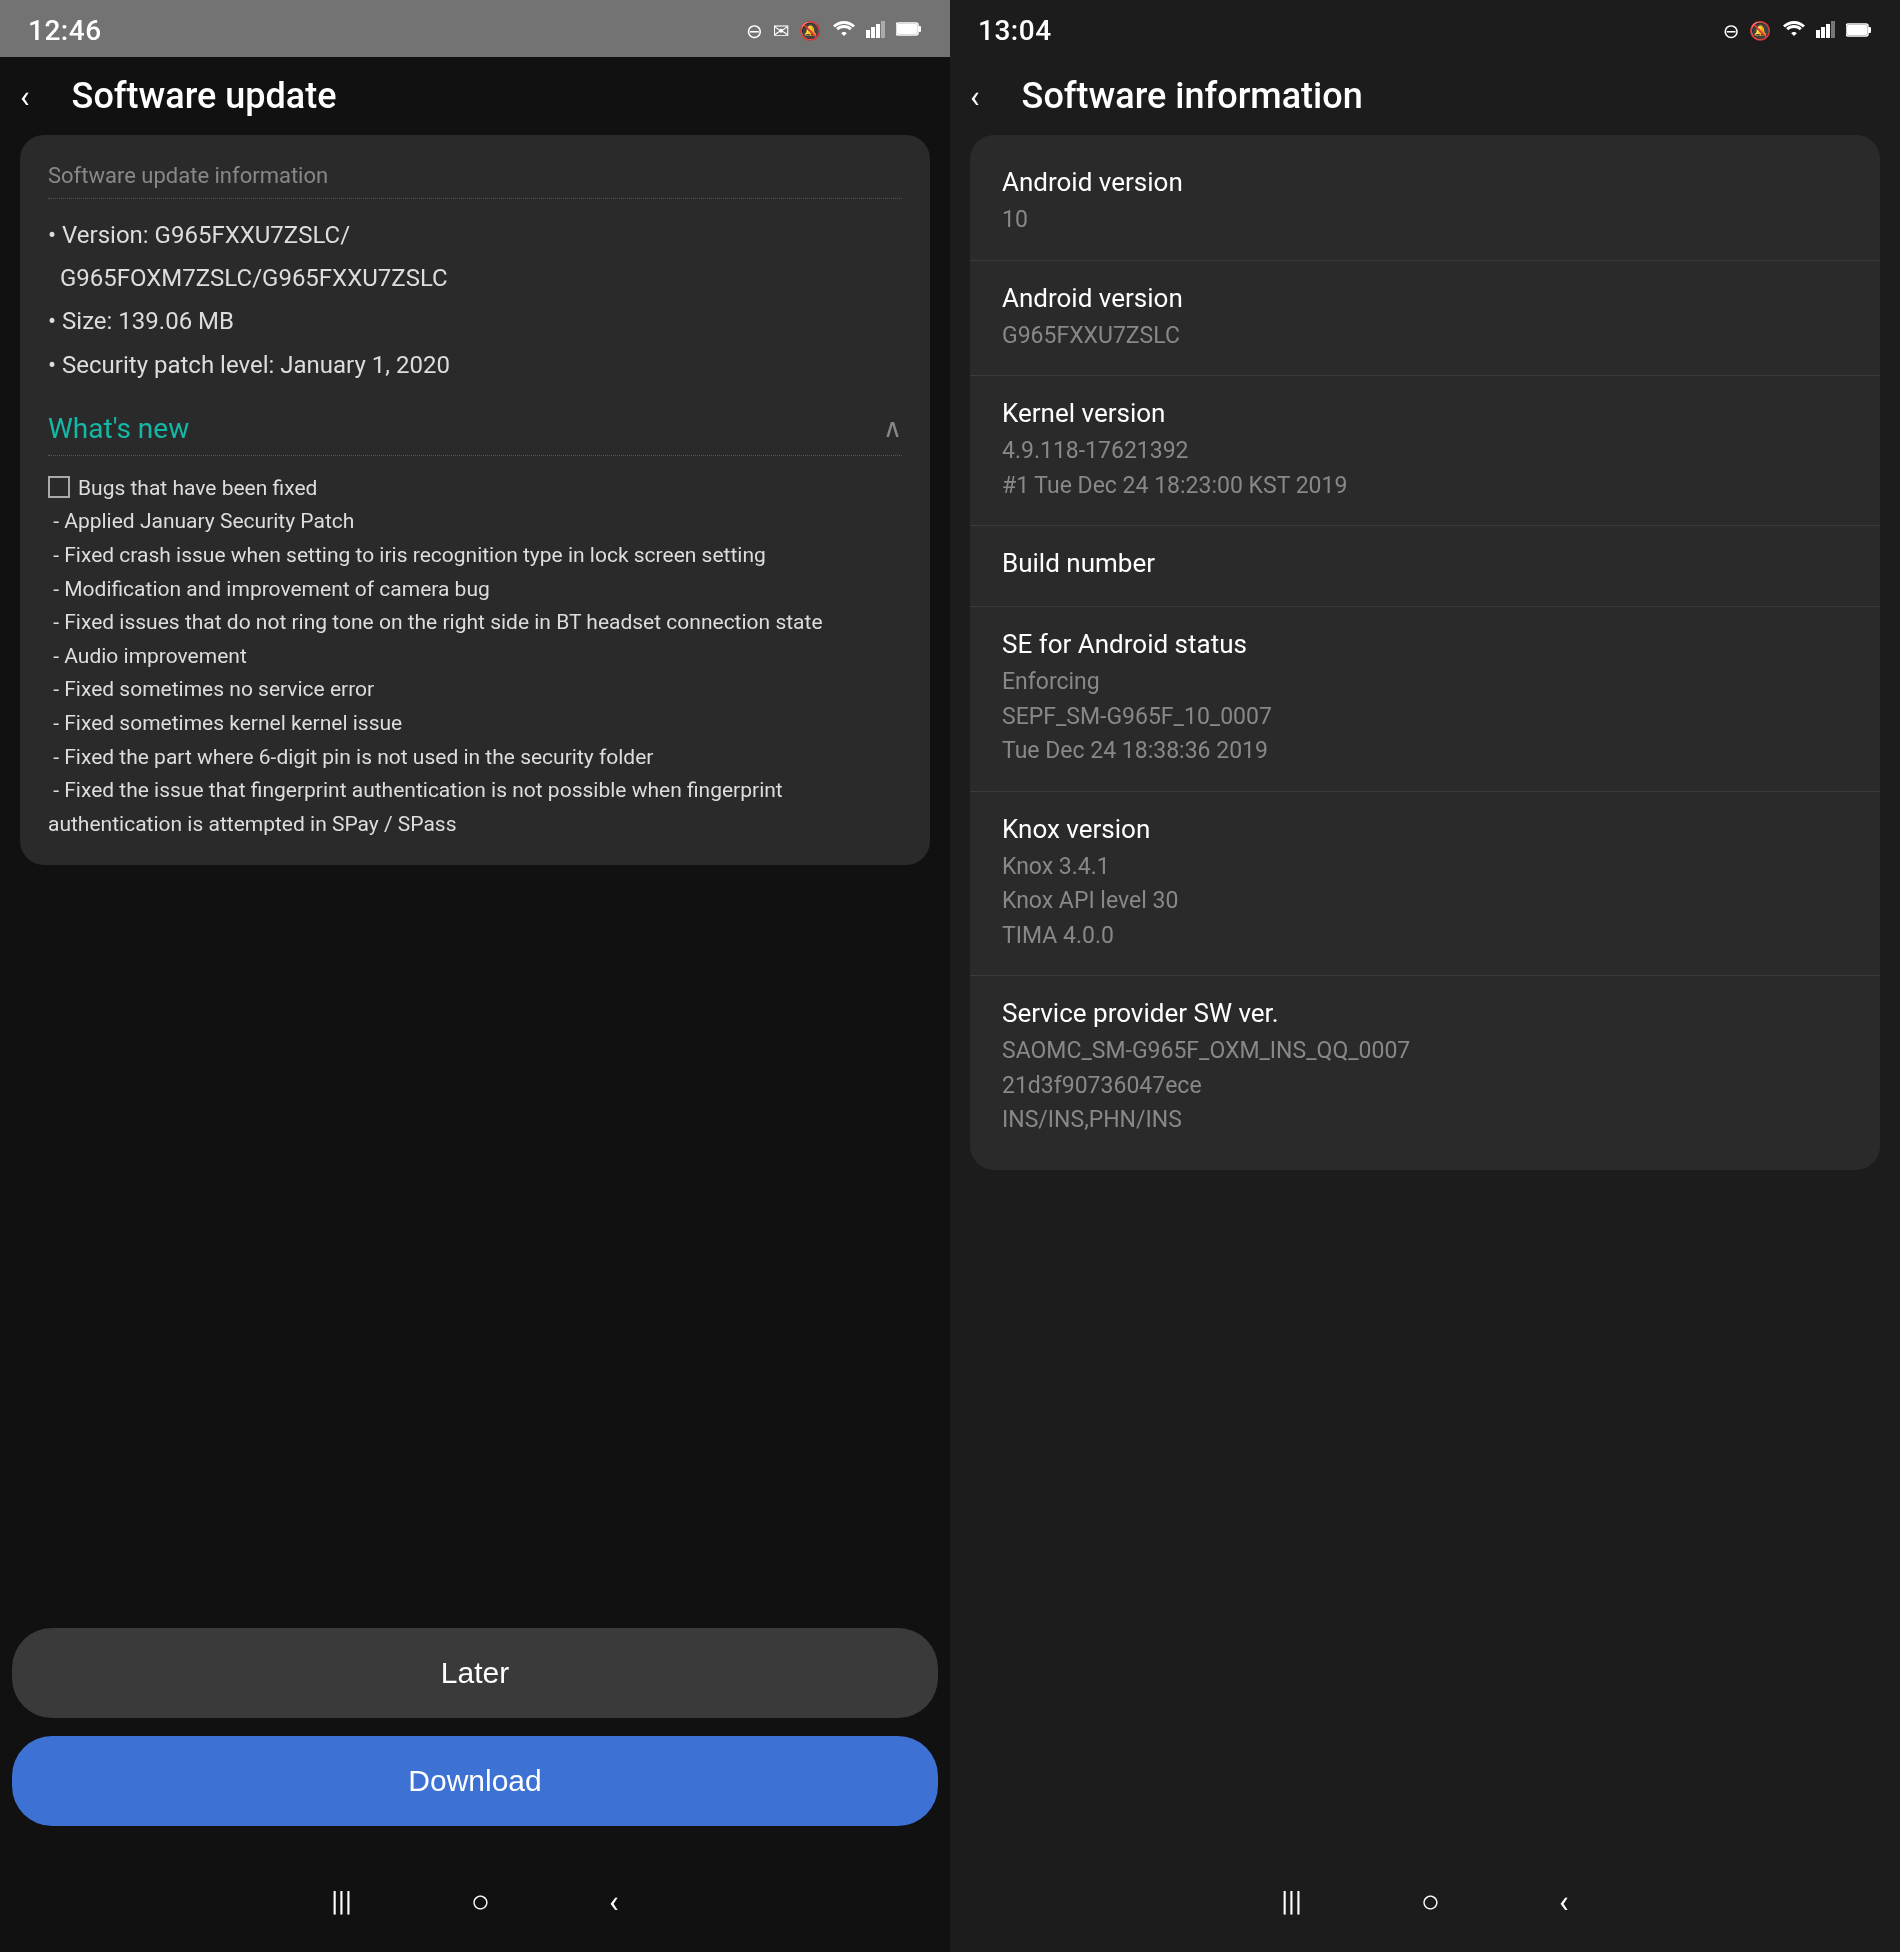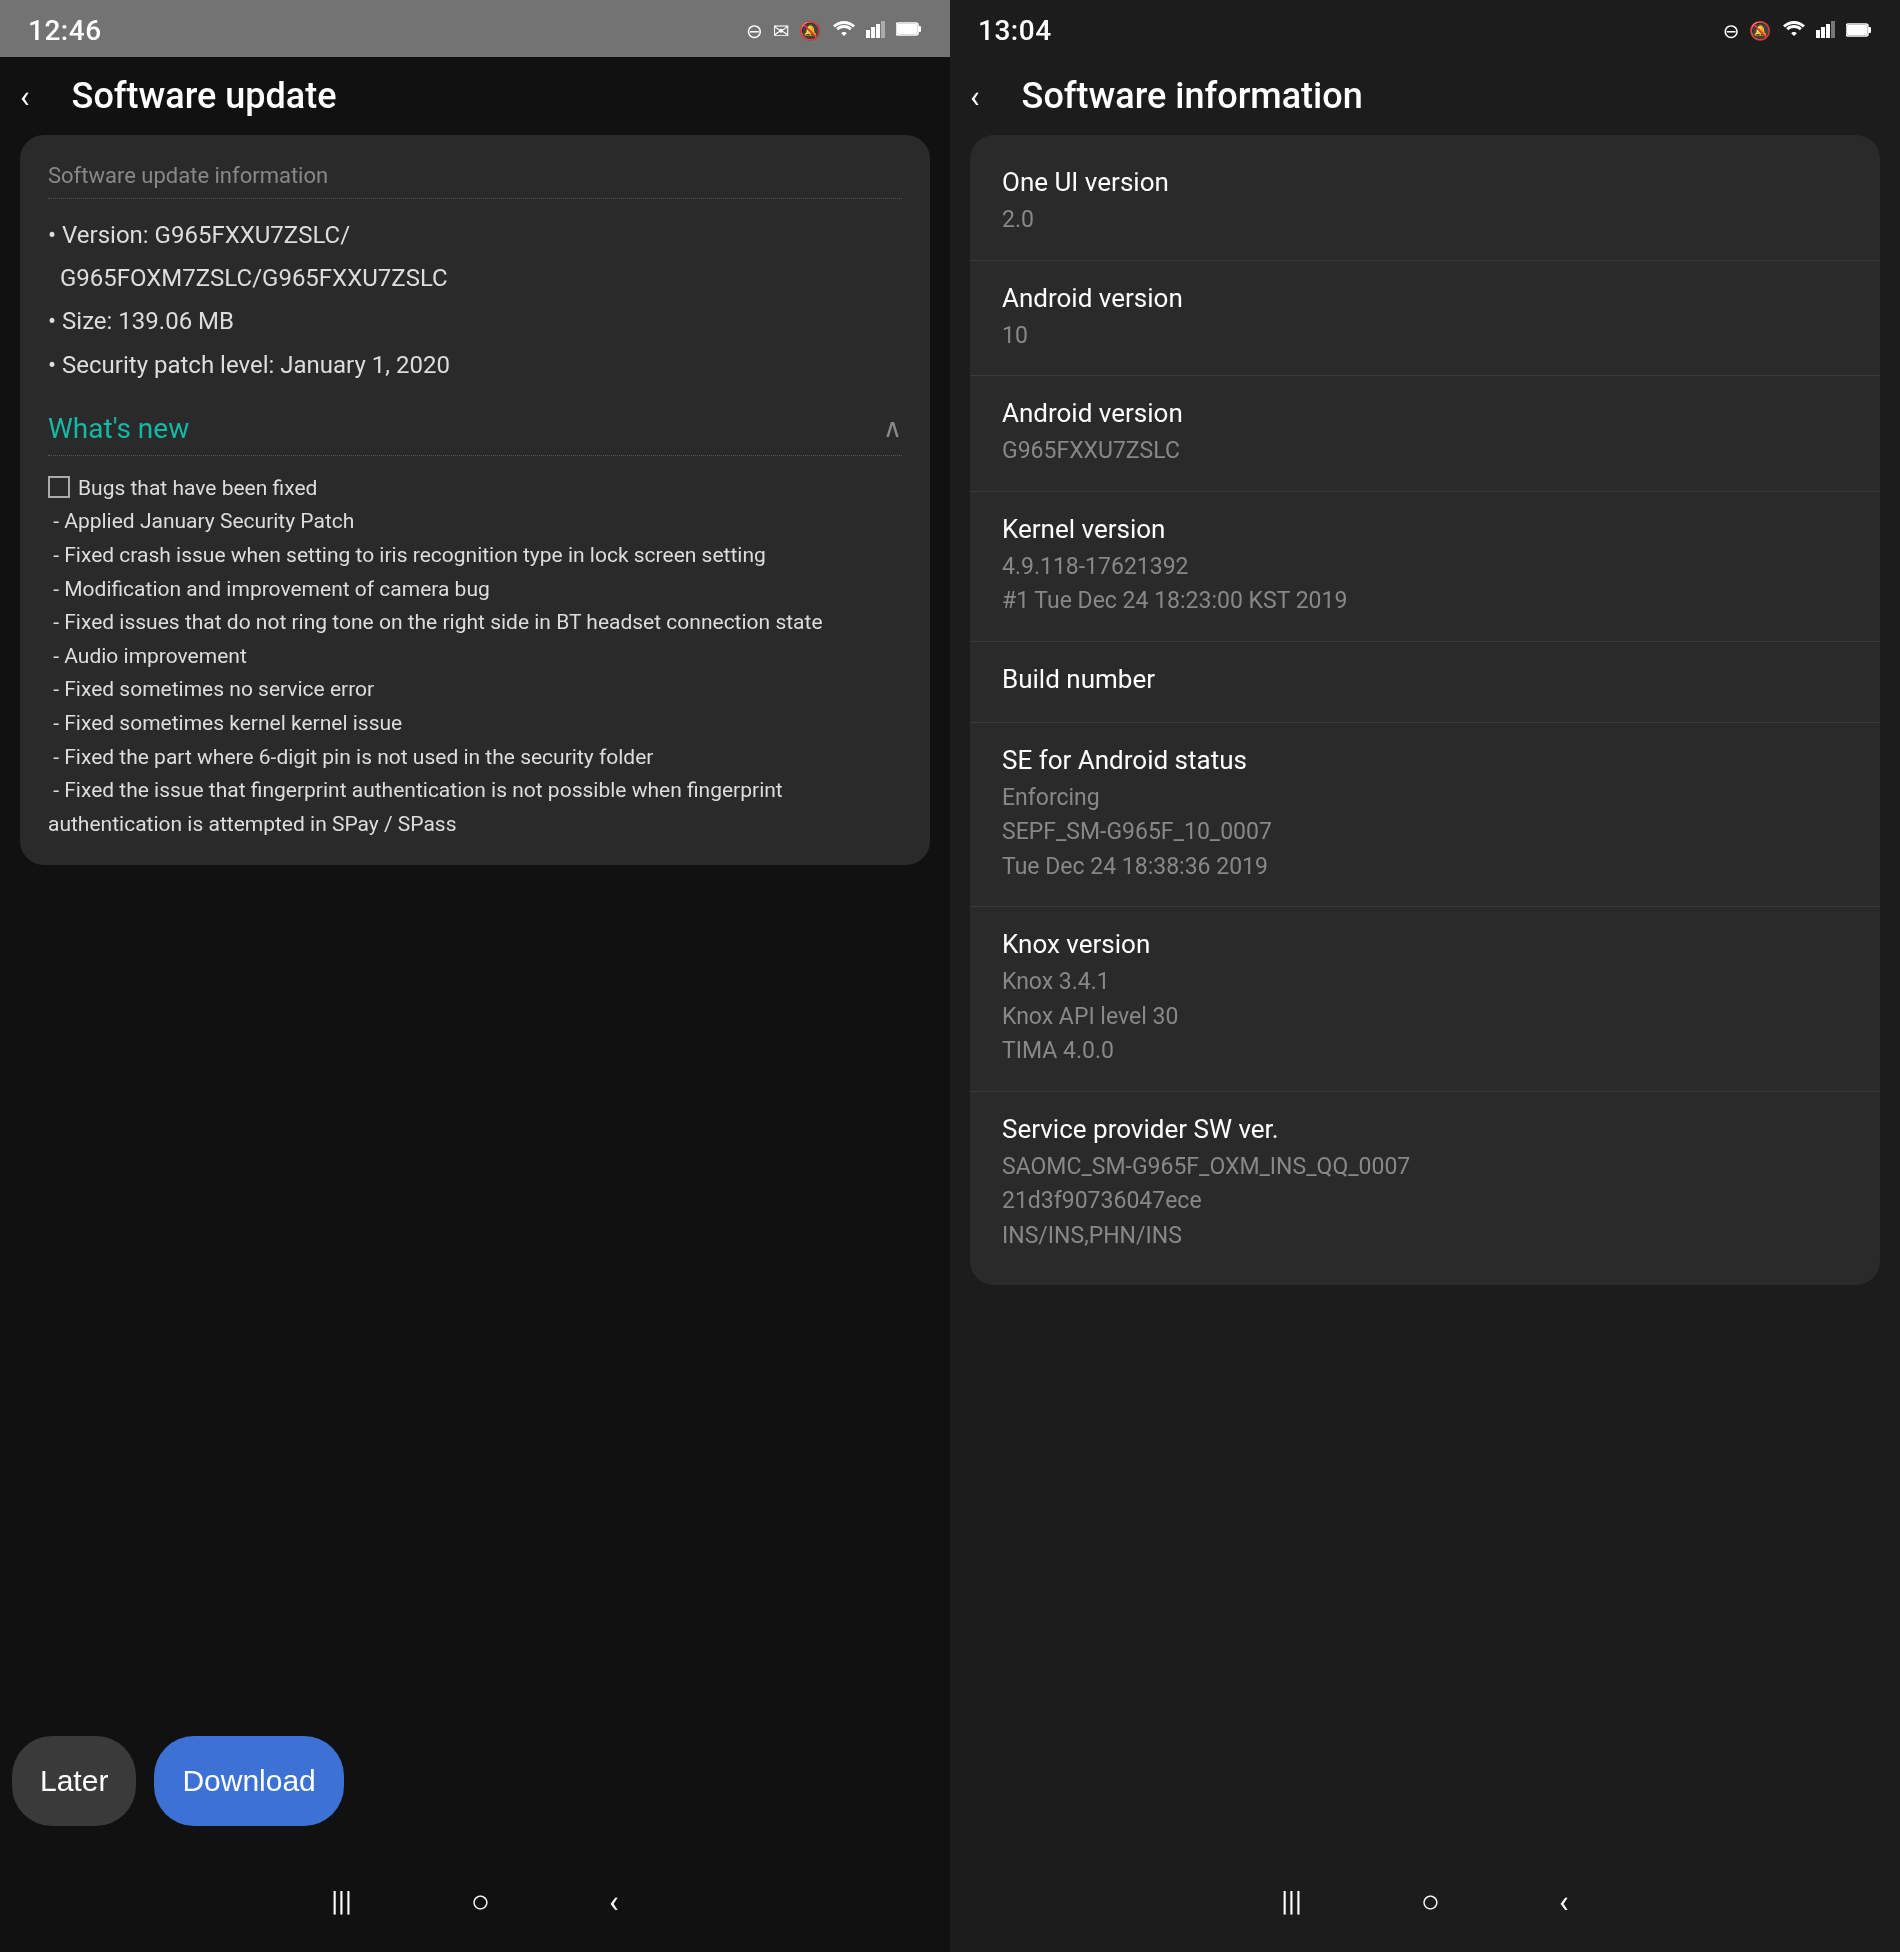--- a/index.html
+++ b/index.html
@@ -130,21 +130,21 @@
       margin-right: 8px;
       vertical-align: middle;
       position: relative;
       top: -2px;
     }
 
     
     .button-area {
       padding: 24px 12px 28px;
       display: flex;
-      flex-direction: row;
+      flex-direction: column;
       gap: 18px;
     }
     .btn-later {
       background: #3a3a3a;
       color: #fff;
       font-size: 30px;
       font-weight: 500;
       border: none;
       border-radius: 40px;
       padding: 28px;
@@ -325,24 +325,20 @@
   </div>
 
   <div class="top-bar">
     <span class="back-arrow">‹</span>
     <span class="page-title">Software information</span>
   </div>
 
   <div class="right-content">
     <div class="info-card-right">
 
-      <div class="info-row">
-        <div class="info-row-label">One UI version</div>
-        <div class="info-row-value">2.0</div>
-      </div>
 
       <div class="info-row">
         <div class="info-row-label">Android version</div>
         <div class="info-row-value">10</div>
       </div>
 
       <div class="info-row">
         <div class="info-row-label">Android version</div>
         <div class="info-row-value">G965FXXU7ZSLC</div>
       </div>

